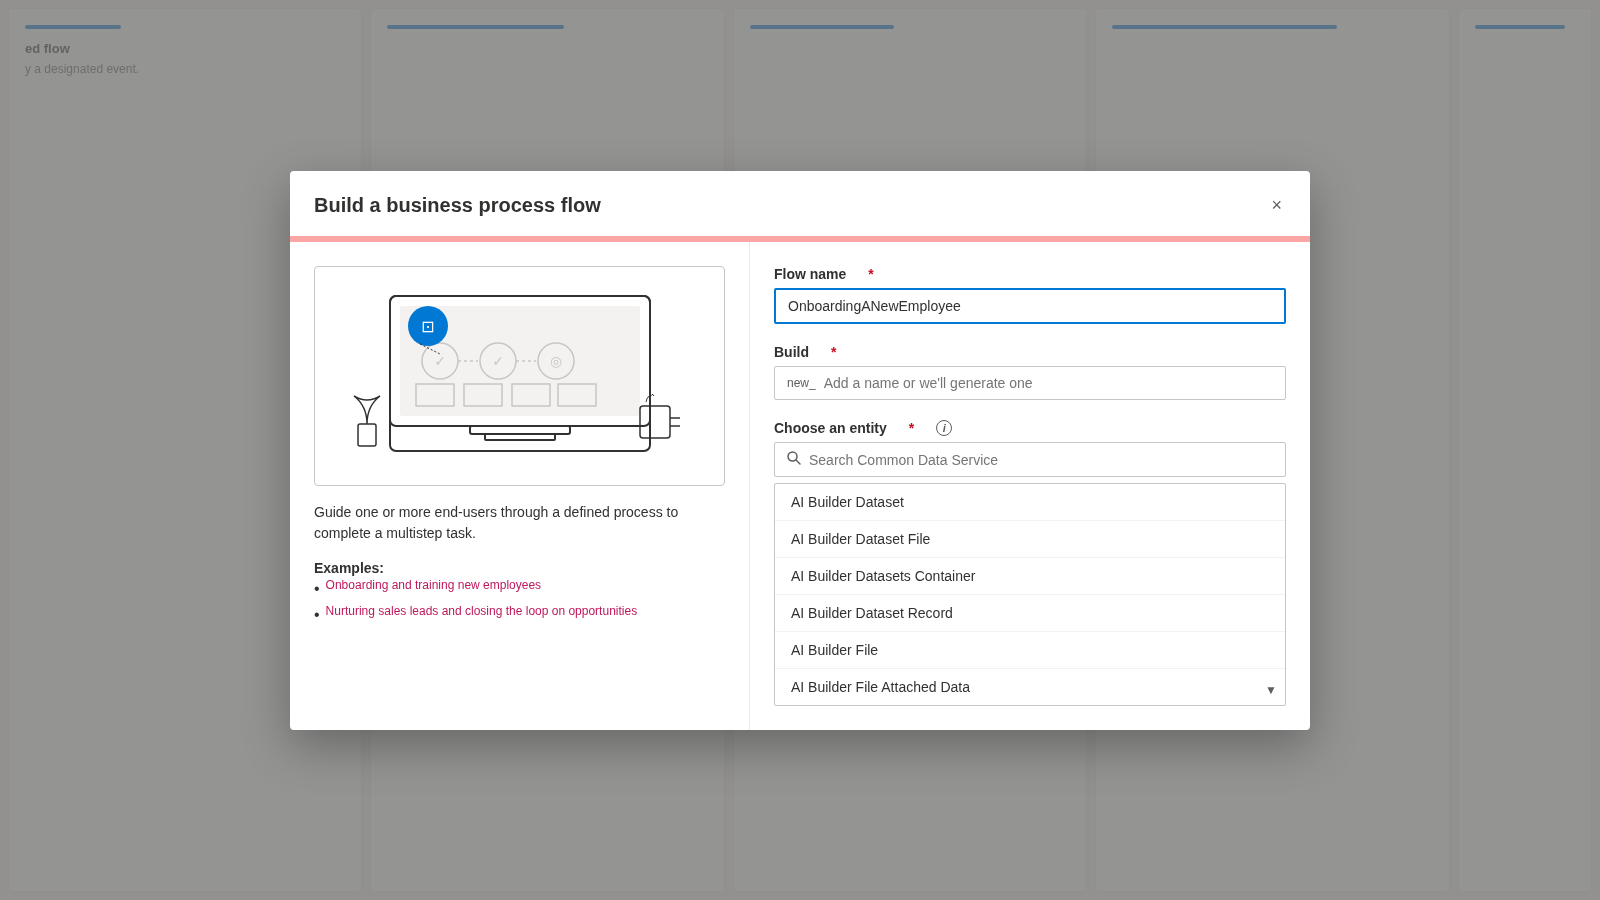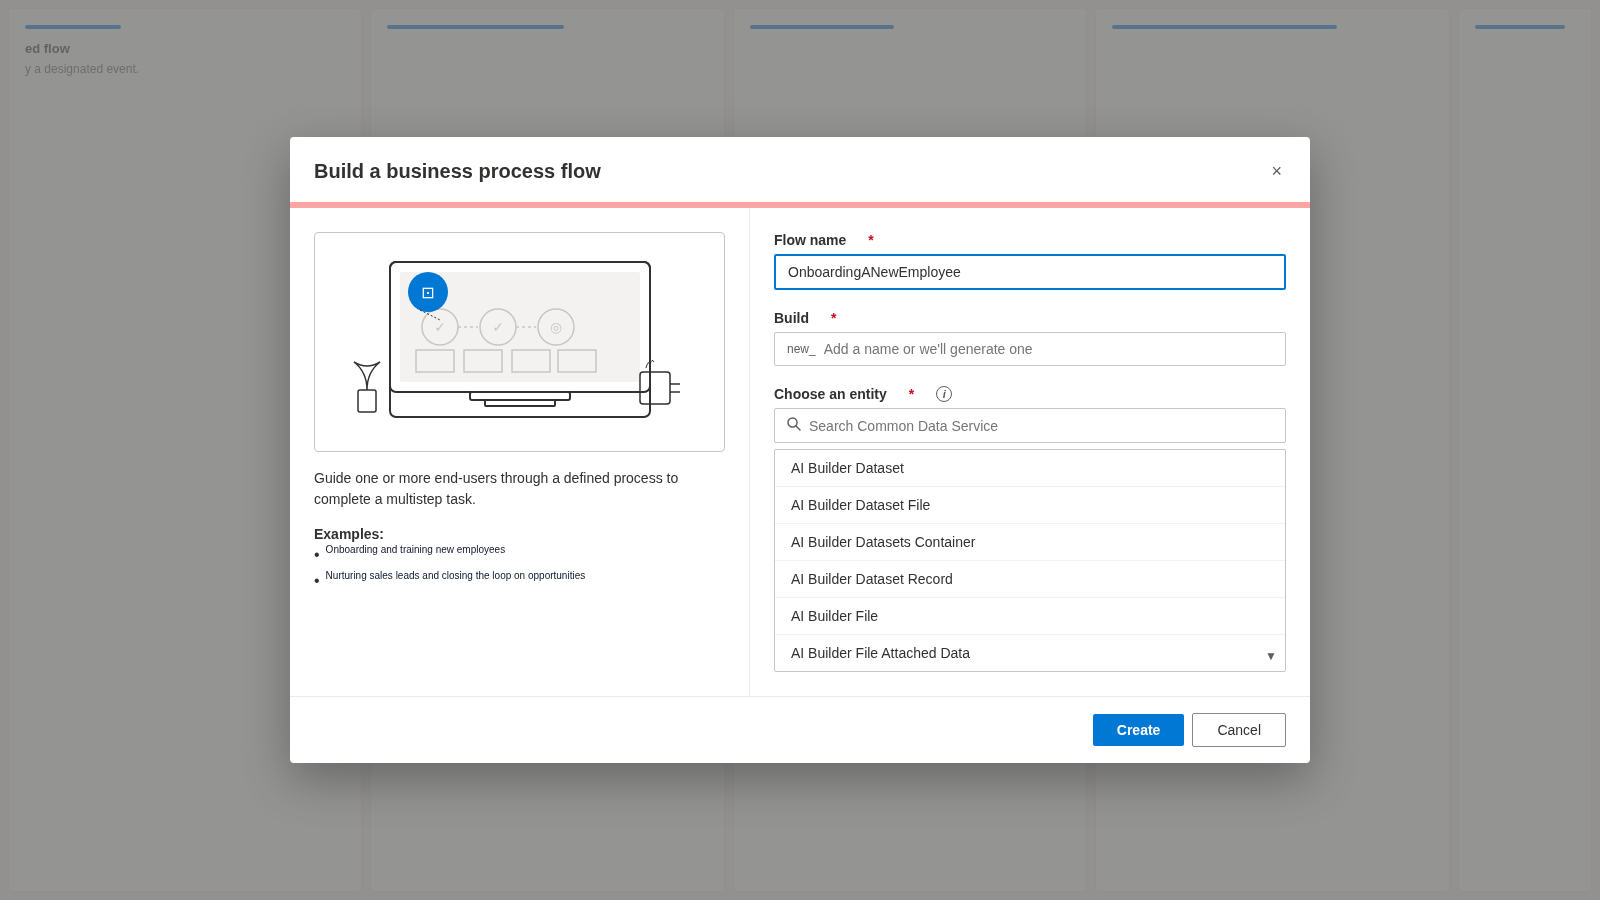--- a/index.html
+++ b/index.html
@@ -135,22 +135,22 @@
       font-weight: 600;
       color: #323130;
     }
 
     .examples-list {
       list-style: none;
       padding: 0;
     }
 
     .examples-list li {
-      font-size: 10px;
-      color: #0f172a;
+      font-size: 12px;
+      color: #be185d;
       padding: 2px 0;
       display: flex;
       align-items: flex-start;
       gap: 6px;
     }
 
     .examples-list li::before {
       content: '•';
       color: #323130;
       font-size: 16px;
@@ -472,19 +472,15 @@
               <div class="entity-item">AI Builder Dataset Record</div>
               <div class="entity-item">AI Builder File</div>
               <div class="entity-item">AI Builder File Attached Data</div>
             </div>
             <div class="scroll-down-indicator">▼</div>
           </div>
         </div>
       </div>
     </div>
 
-    <div class="dialog-footer">
-      <button class="btn-create">Create</button>
-      <button class="btn-cancel">Cancel</button>
-    </div>
 
   </div>
 </div>
 
 </body></html>

